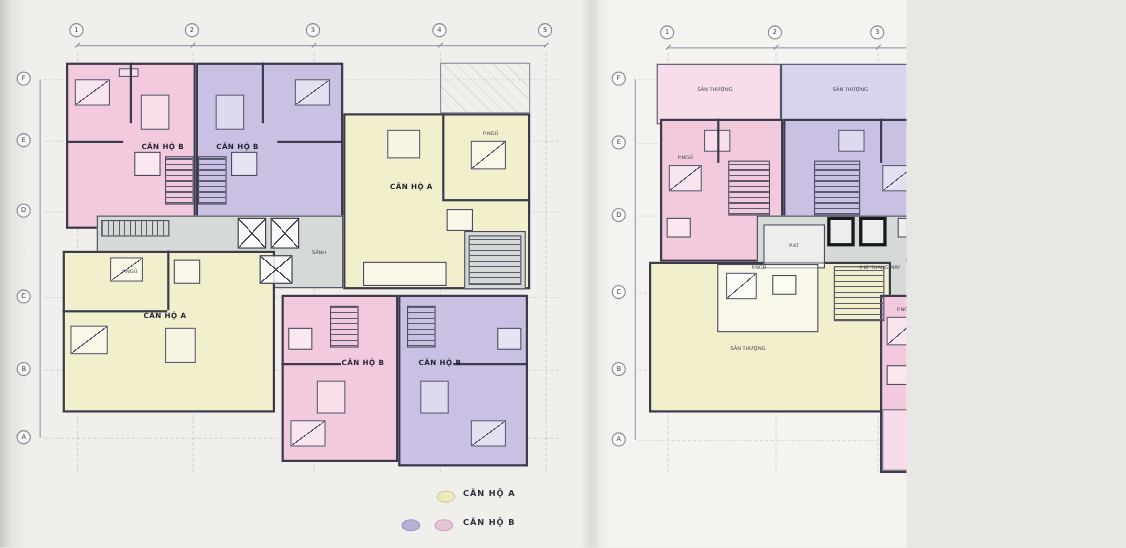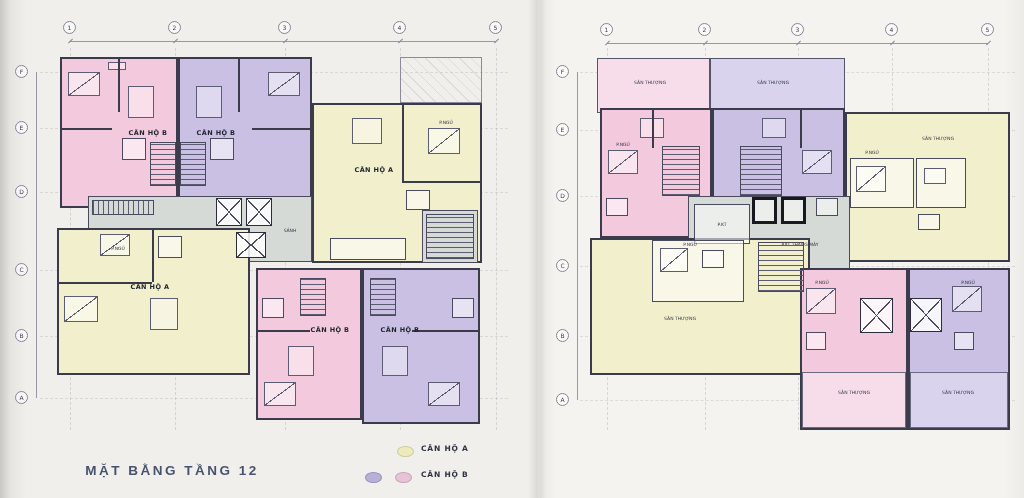--- a/index.html
+++ b/index.html
@@ -1,16 +1,16 @@
 <!DOCTYPE html>
 <html><head>
 <meta charset="utf-8">
 <style>
   html,body{margin:0;padding:0;background:#e8e7e3}
-  .canvas{position:relative;width:1024px;height:498px;overflow:hidden;
+  .canvas{position:relative;width:824px;height:498px;overflow:hidden;
     font-family:"DejaVu Sans",sans-serif;background:#f1f0ec}
   .bg{position:absolute;top:0;height:498px}
   .bg-left{left:0;width:540px;background:linear-gradient(90deg,#c9c7c3 0,#e6e4e0 10px,#f0efeb 26px,#f0efeb 100%)}
   .bg-right{left:540px;width:484px;background:linear-gradient(90deg,#e9e8e4 0,#f4f3ef 16px,#f4f3ef 96%,#ecebe7 100%)}
   .seam{position:absolute;left:528px;top:0;width:18px;height:498px;
     background:linear-gradient(90deg,rgba(110,108,102,0),rgba(110,108,102,.16) 50%,rgba(110,108,102,0))}
   .bubble{position:absolute;width:13px;height:13px;border:1px solid #86869a;border-radius:50%;
     background:rgba(255,255,255,.55);color:#3c3c50;font-size:6px;line-height:12px;text-align:center;box-sizing:border-box}
   .dim-h{position:absolute;height:1px;background:#9797a8}
   .dim-v{position:absolute;width:1px;background:#9797a8}
@@ -248,20 +248,19 @@
   <div class="room" style="left:954px;top:332px;width:20px;height:18px"></div>
   <div class="room-label" style="left:968px;top:282px">P.NGỦ</div>
 
   <div class="room-label" style="left:650px;top:82px">SÂN THƯỢNG</div>
   <div class="room-label" style="left:773px;top:82px">SÂN THƯỢNG</div>
   <div class="room-label" style="left:938px;top:138px">SÂN THƯỢNG</div>
   <div class="room-label" style="left:680px;top:318px">SÂN THƯỢNG</div>
   <div class="room-label" style="left:854px;top:392px">SÂN THƯỢNG</div>
   <div class="room-label" style="left:958px;top:392px">SÂN THƯỢNG</div>
 
-  <div class="plan-title" style="left:172px;top:470px">MẶT BẰNG TẦNG 12</div>
 
   <div class="legend-swatch sw-yellow" style="left:397px;top:446px"></div>
   <div class="legend-label" style="left:421px;top:444px">CĂN HỘ A</div>
   <div class="legend-swatch sw-purple" style="left:365px;top:472px"></div>
   <div class="legend-swatch sw-pink" style="left:395px;top:472px"></div>
   <div class="legend-label" style="left:421px;top:470px">CĂN HỘ B</div>
 </div>
 
 </body></html>

